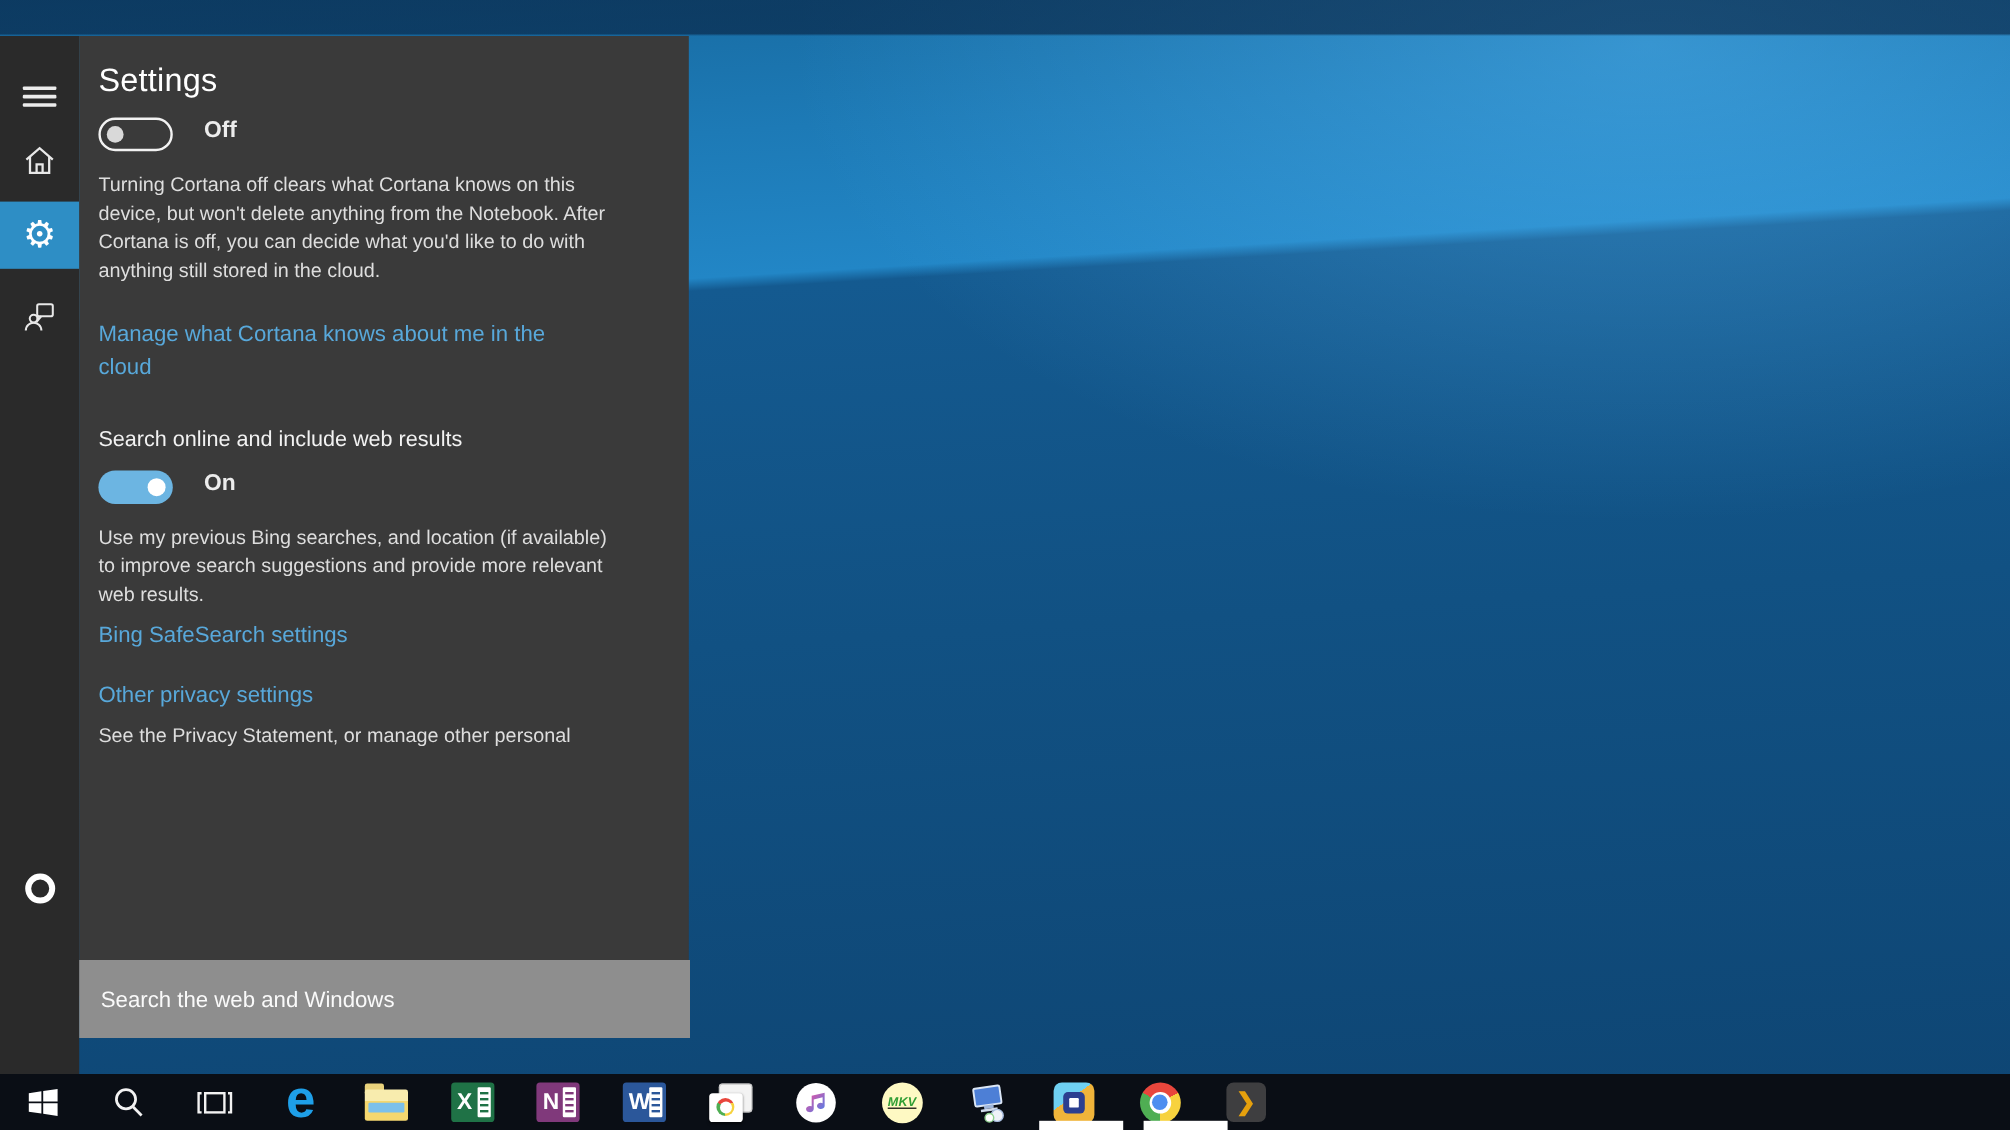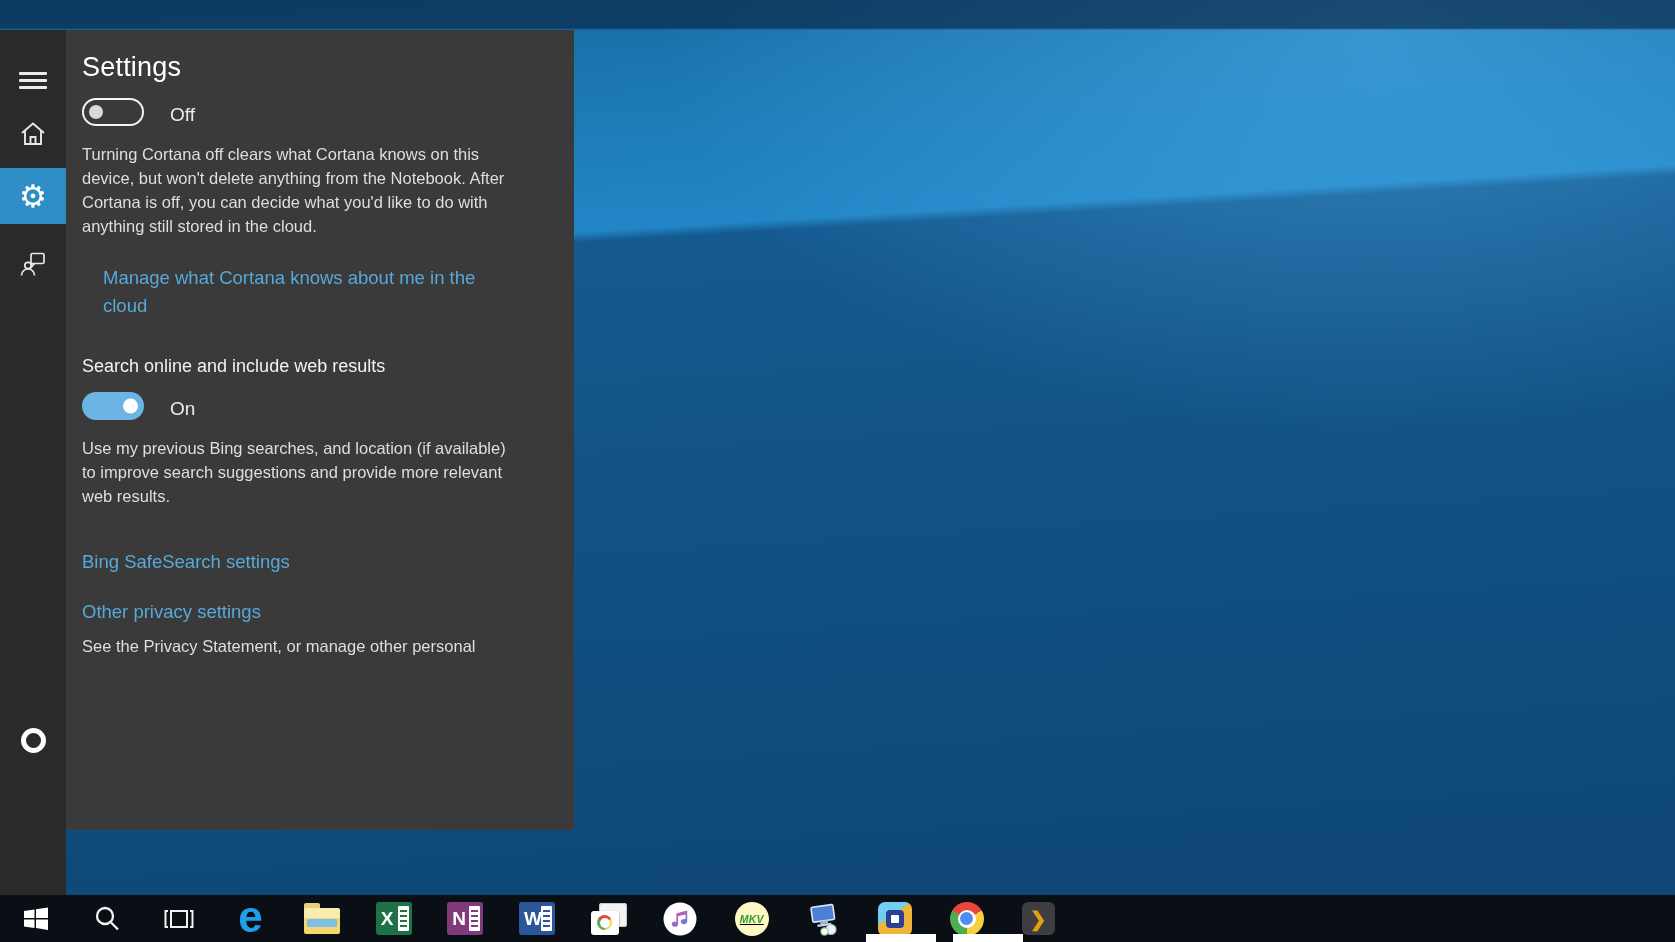--- a/index.html
+++ b/index.html
@@ -31,21 +31,21 @@
   .panel {
     position:absolute; left:66px; top:30px; width:508px; height:800px;
     background:#3a3a3a; overflow:hidden;
   }
   .content { padding:20px 34px 0 16px; }
   .content h1 { font-size:27px; font-weight:500; color:#fff; line-height:34px; letter-spacing:.2px; }
   .lead { margin-top:24px; font-size:18px; line-height:28px; color:#ececec; max-width:374px; }
   .note { font-size:16.5px; line-height:24px; color:#dedede; }
   .link { display:block; color:#58a8da; text-decoration:none; cursor:pointer; }
   .link-lg { font-size:18.5px; line-height:28px; }
-  .toggle-row { display:flex; align-items:flex-end; }
+  .toggle-row { display:flex; align-items:flex-start;font-weight:bold; }
   .toggle { position:relative; width:62px; height:28px; border-radius:15px; cursor:pointer; flex:0 0 auto; }
   .toggle.off { border:2.5px solid #f2f2f2; background:transparent; }
   .toggle.off .knob { position:absolute; left:5px; top:50%; transform:translateY(-50%);
     width:14px; height:14px; border-radius:50%; background:#d9d9d9; }
   .toggle.on { background:#6cb5e2; }
   .toggle.on .knob { position:absolute; right:6px; top:50%; transform:translateY(-50%);
     width:15px; height:15px; border-radius:50%; background:#fff; }
   .toggle-label { margin-left:26px; font-size:19px; color:#ececec; }
   .h2 { margin-top:36px; font-size:18px; font-weight:400; color:#f2f2f2; }
 
@@ -150,42 +150,45 @@
 
       <div class="toggle-row" style="margin-top:14px;">
         <div class="toggle off">
           <span class="knob"></span>
         </div>
         <span class="toggle-label">Off</span>
       </div>
 
       <p class="note" style="margin-top:16px; max-width:447px;">Turning Cortana off clears what Cortana knows on this device, but won't delete anything from the Notebook. After Cortana is off, you can decide what you'd like to do with anything still stored in the cloud.</p>
 
-      <a class="link link-lg" style="margin-top:26px; max-width:414px;margin-left:21px;">Manage what Cortana knows about me in the cloud</a>
+      <a class="link link-lg" style="margin-top:26px; max-width:414px;">Manage what Cortana knows about me in the cloud</a>
 
       <div class="h2">Search online and include web results</div>
 
       <div class="toggle-row" style="margin-top:15px;">
         <div class="toggle on">
           <span class="knob"></span>
         </div>
         <span class="toggle-label">On</span>
       </div>
 
       <p class="note" style="margin-top:16px; max-width:438px;">Use my previous Bing searches, and location (if available) to improve search suggestions and provide more relevant web results.</p>
 
-      <a class="link link-lg" style="margin-top:40px;">Bing SafeSearch settings</a>
+      <a class="link link-lg" style="margin-top:7px;">Bing SafeSearch settings</a>
 
 
       <a class="link link-lg" style="margin-top:22px;">Other privacy settings</a>
 
       <p class="note" style="margin-top:8px; max-width:470px;">See the Privacy Statement, or manage other personal</p>
     </div>
   </div>
 
+  <div class="searchbox">
+    <input type="text" placeholder="Search the web and Windows" style="">
+  </div>
 
   <div class="taskbar">
 
     <div class="tb-btn">
       <svg width="30" height="30" viewBox="0 0 30 30">
         <path fill="#fff" d="M3 7 L13.5 5.4 V13.9 H3 Z M15 5.2 L27 3.4 V13.9 H15 Z M3 15.4 H13.5 V23.9 L3 22.4 Z M15 15.4 H27 V25.9 L15 24.1 Z"></path>
       </svg>
     </div>
 
     <div class="tb-btn">

